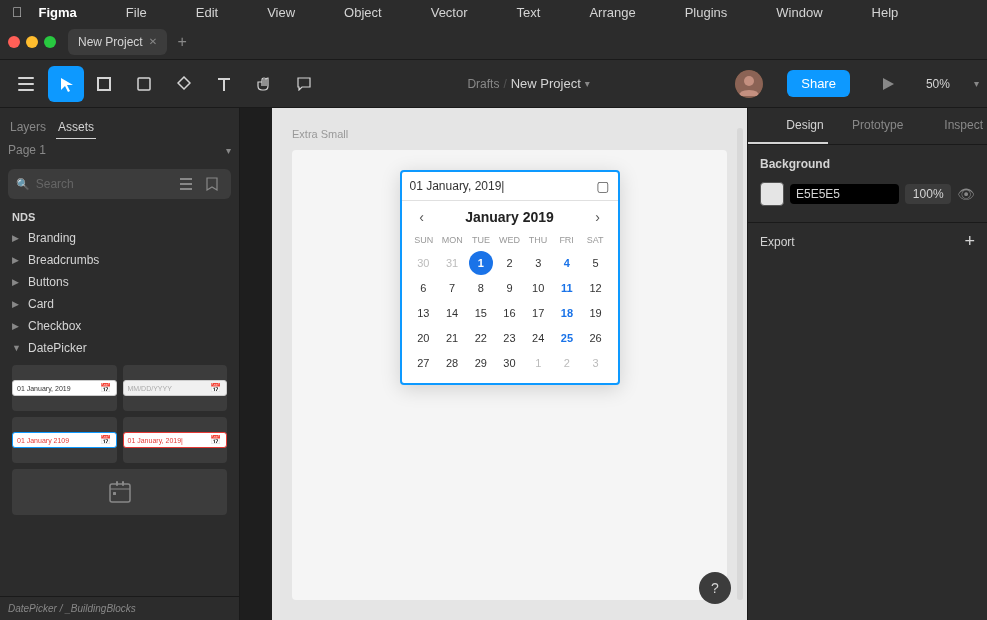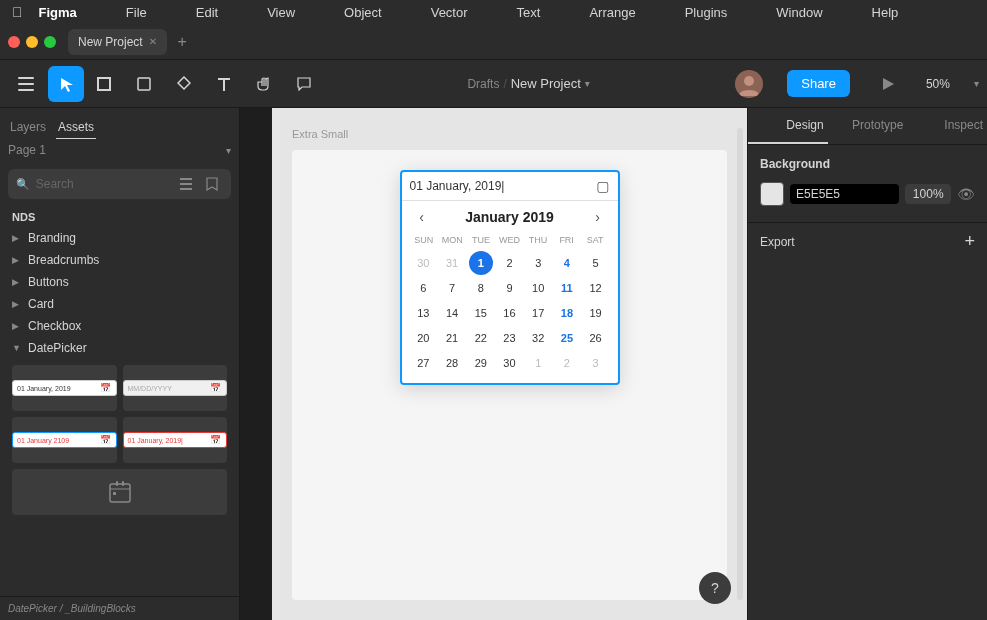--- a/index.html
+++ b/index.html
@@ -683,21 +683,21 @@
               <div class="cal-date">14</div>
               <div class="cal-date">15</div>
               <div class="cal-date">16</div>
               <div class="cal-date">17</div>
               <div class="cal-date fri">18</div>
               <div class="cal-date">19</div>
               <div class="cal-date">20</div>
               <div class="cal-date">21</div>
               <div class="cal-date">22</div>
               <div class="cal-date">23</div>
-              <div class="cal-date">32</div>
+              <div class="cal-date">24</div>
               <div class="cal-date fri">25</div>
               <div class="cal-date">26</div>
               <div class="cal-date">27</div>
               <div class="cal-date">28</div>
               <div class="cal-date">29</div>
               <div class="cal-date">30</div>
               <div class="cal-date other-month">1</div>
               <div class="cal-date other-month">2</div>
               <div class="cal-date other-month">3</div>
             </div>

